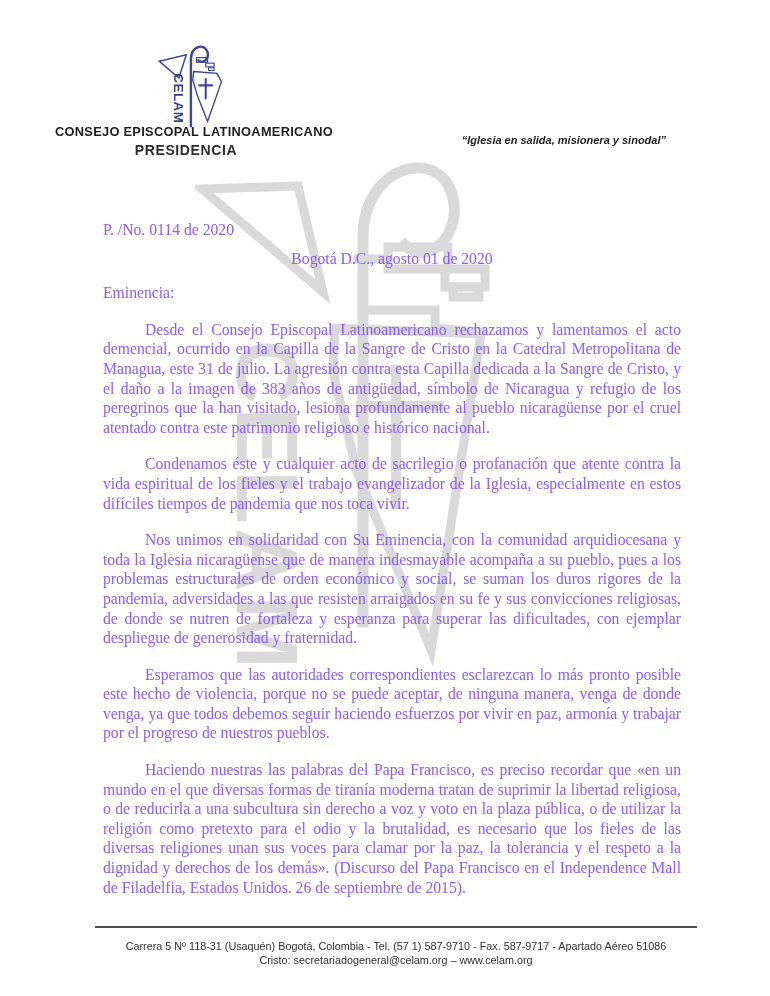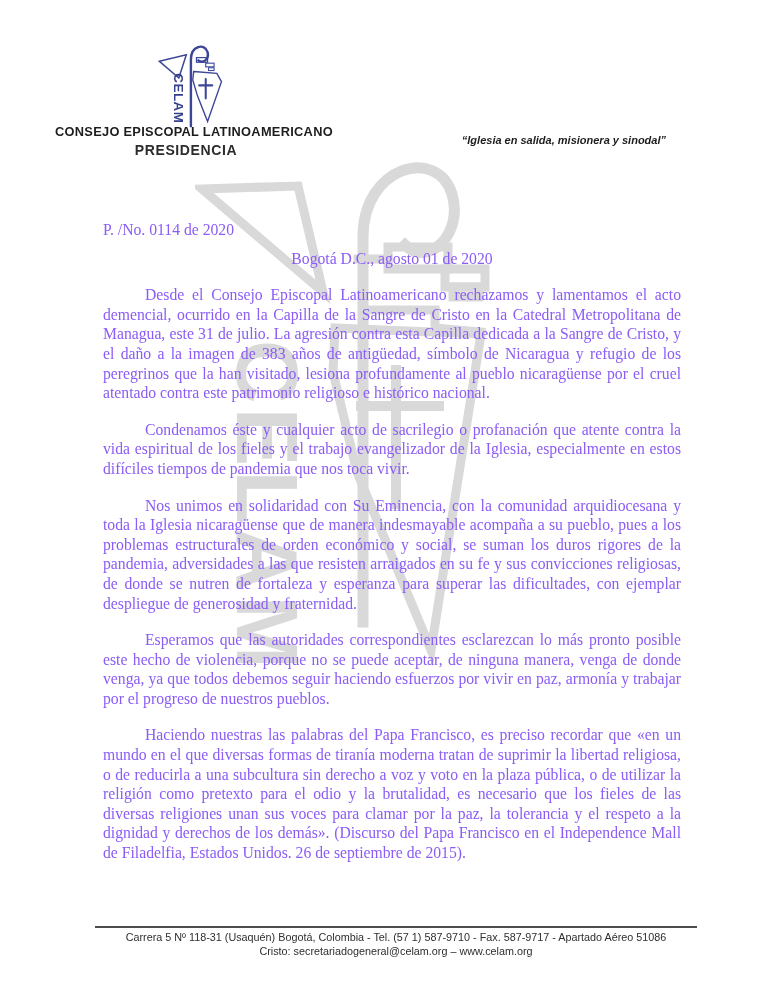--- a/index.html
+++ b/index.html
@@ -87,21 +87,21 @@
     text-indent: 42px;
     text-align: justify;
   }
   
   .footer {
     position: absolute;
     left: 95px;
     top: 926px;
     width: 602px;
     border-top: 2px solid #4d4d4d;
-    padding-top: 3px;
+    padding-top: 12px;
     text-align: center;
     font-family: "Liberation Sans", sans-serif;
     font-size: 10.8px;
     line-height: 13.5px;
     color: #2e2e2e;
     z-index: 2;
   }
 </style>
 </head>
 <body>
@@ -150,20 +150,21 @@
   <div class="org-block">
     <div class="org-name">CONSEJO EPISCOPAL LATINOAMERICANO</div>
     <div class="org-division">PRESIDENCIA</div>
   </div>
 
   <div class="motto">“Iglesia en salida, misionera y sinodal”</div>
 
   <div class="body-block">
     <div class="ref-line">P. /No. 0114 de 2020</div>
     <div class="date-line">Bogotá D.C., agosto 01 de 2020</div>
+    <div class="salutation">Eminencia:</div>
     <p class="para">Desde el Consejo Episcopal Latinoamericano rechazamos y lamentamos el acto demencial, ocurrido en la Capilla de la Sangre de Cristo en la Catedral Metropolitana de Managua, este 31 de julio. La agresión contra esta Capilla dedicada a la Sangre de Cristo, y el daño a la imagen de 383 años de antigüedad, símbolo de Nicaragua y refugio de los peregrinos que la han visitado, lesiona profundamente al pueblo nicaragüense por el cruel atentado contra este patrimonio religioso e histórico nacional.</p>
     <p class="para">Condenamos éste y cualquier acto de sacrilegio o profanación que atente contra la vida espiritual de los fieles y el trabajo evangelizador de la Iglesia, especialmente en estos difíciles tiempos de pandemia que nos toca vivir.</p>
     <p class="para">Nos unimos en solidaridad con Su Eminencia, con la comunidad arquidiocesana y toda la Iglesia nicaragüense que de manera indesmayable acompaña a su pueblo, pues a los problemas estructurales de orden económico y social, se suman los duros rigores de la pandemia, adversidades a las que resisten arraigados en su fe y sus convicciones religiosas, de donde se nutren de fortaleza y esperanza para superar las dificultades, con ejemplar despliegue de generosidad y fraternidad.</p>
     <p class="para">Esperamos que las autoridades correspondientes esclarezcan lo más pronto posible este hecho de violencia, porque no se puede aceptar, de ninguna manera, venga de donde venga, ya que todos debemos seguir haciendo esfuerzos por vivir en paz, armonía y trabajar por el progreso de nuestros pueblos.</p>
     <p class="para">Haciendo nuestras las palabras del Papa Francisco, es preciso recordar que «en un mundo en el que diversas formas de tiranía moderna tratan de suprimir la libertad religiosa, o de reducirla a una subcultura sin derecho a voz y voto en la plaza pública, o de utilizar la religión como pretexto para el odio y la brutalidad, es necesario que los fieles de las diversas religiones unan sus voces para clamar por la paz, la tolerancia y el respeto a la dignidad y derechos de los demás». (Discurso del Papa Francisco en el Independence Mall de Filadelfia, Estados Unidos. 26 de septiembre de 2015).</p>
   </div>
 
   <div class="footer">
     <div>Carrera 5 Nº 118-31 (Usaquén) Bogotá, Colombia - Tel. (57 1) 587-9710 - Fax. 587-9717 - Apartado Aéreo 51086</div>
     <div>Cristo: secretariadogeneral@celam.org – www.celam.org</div>

